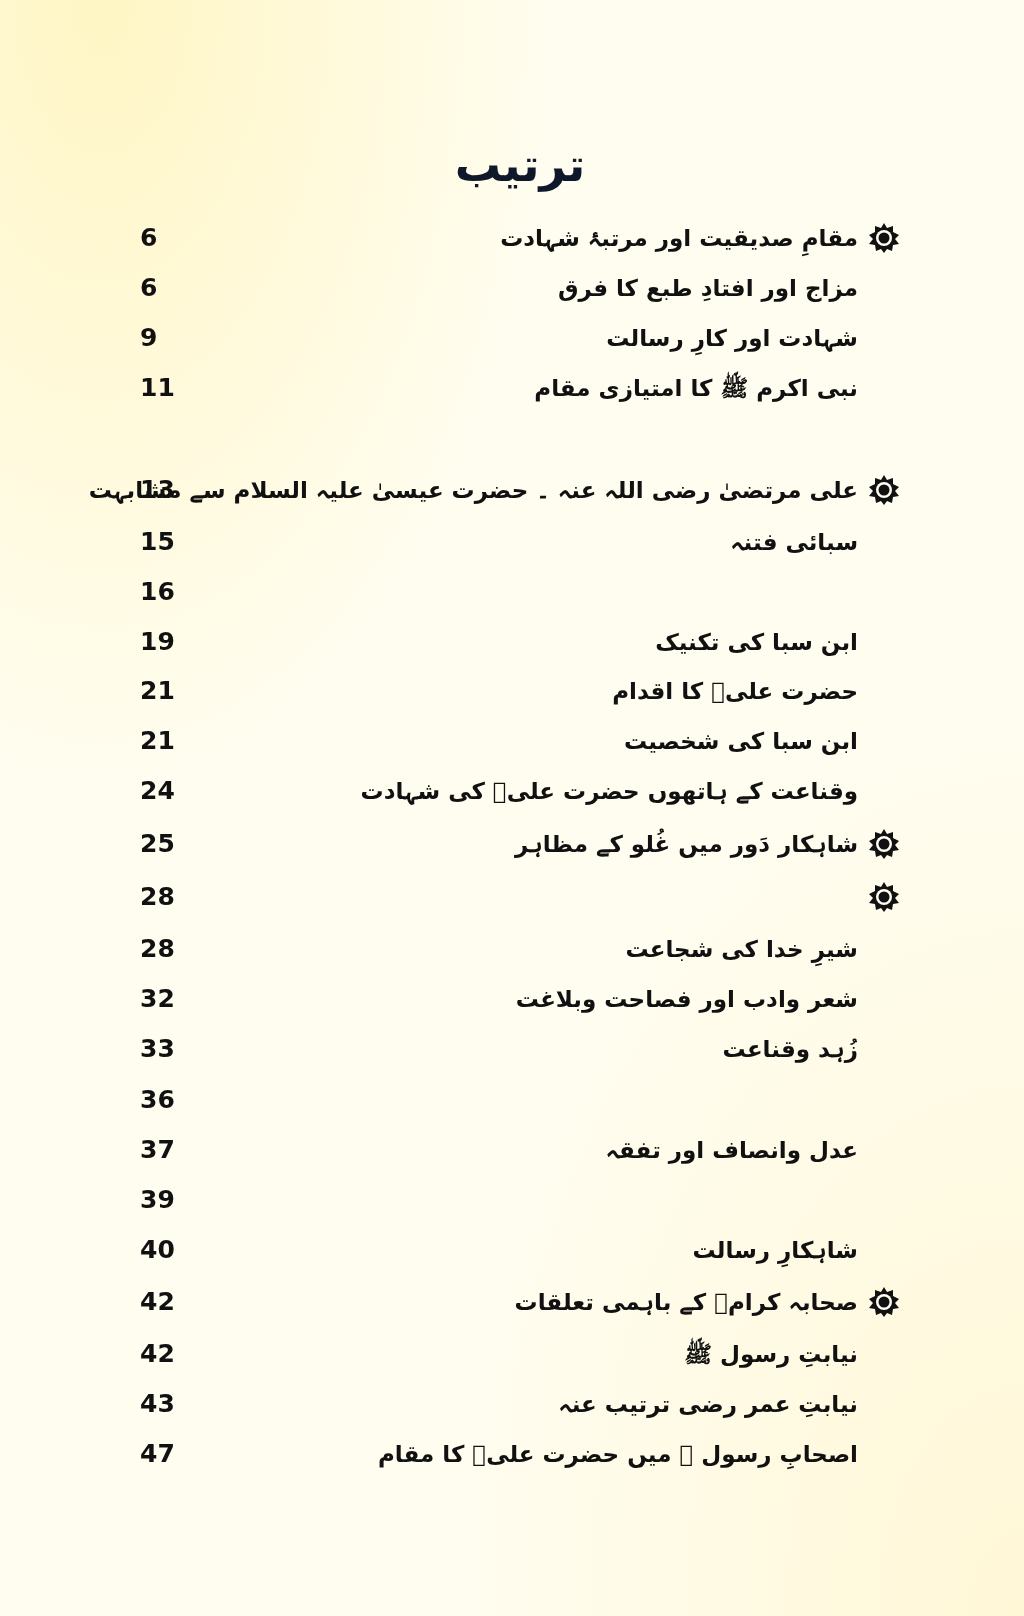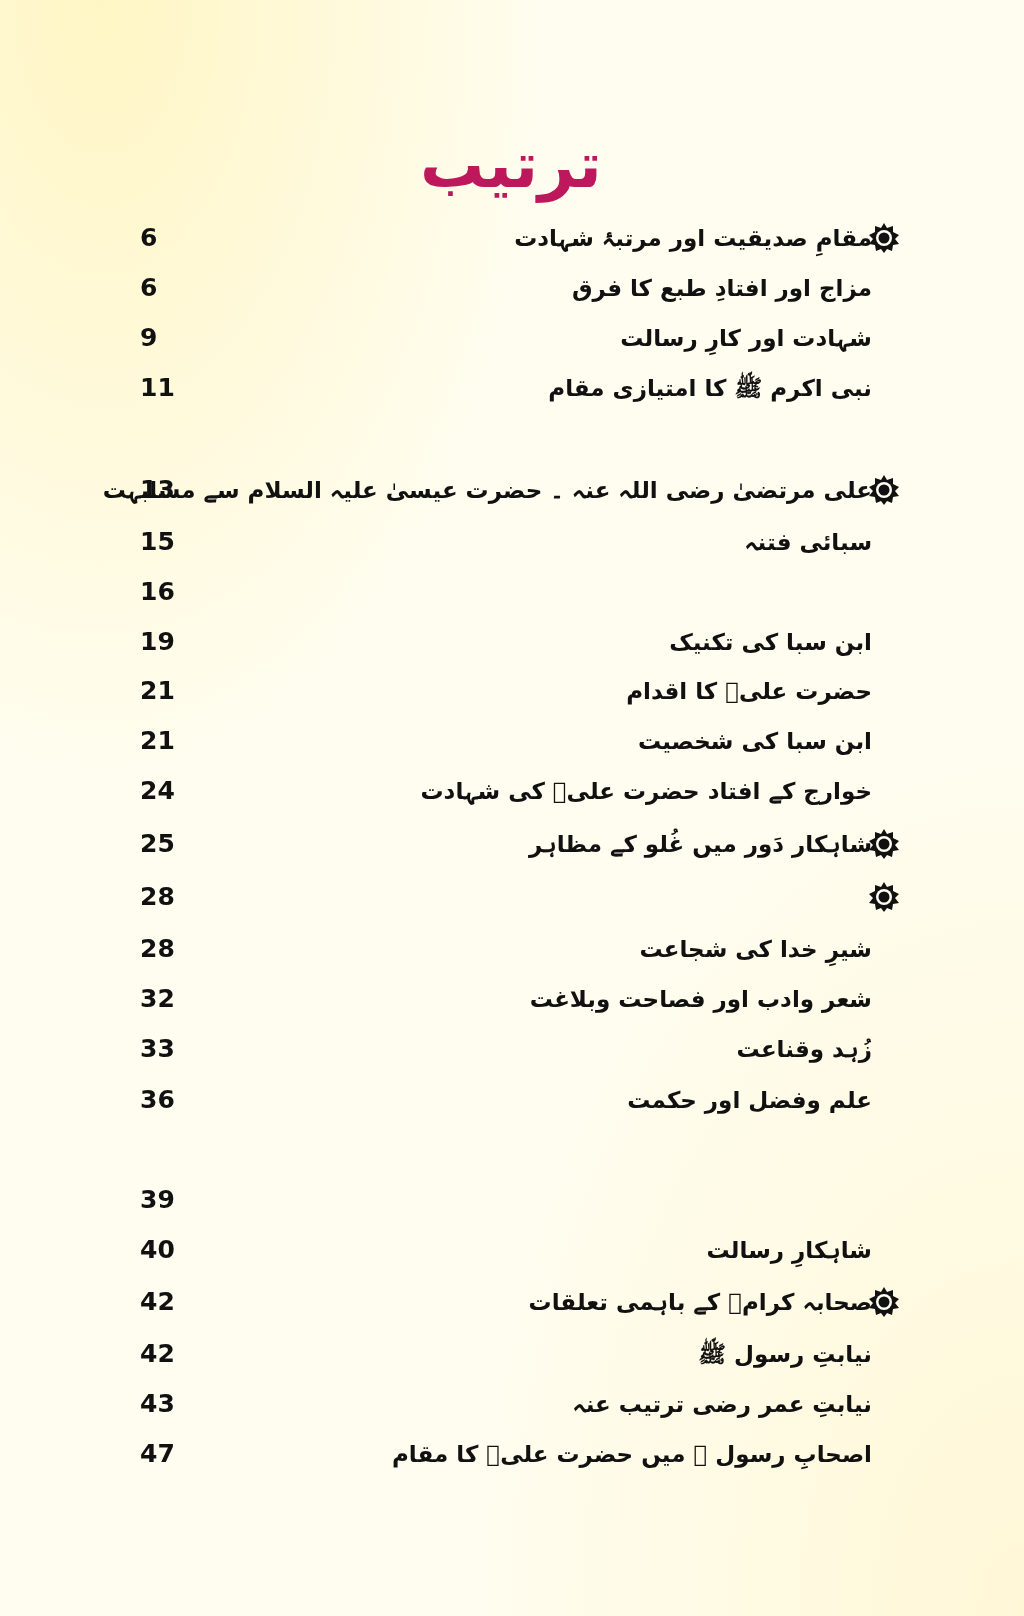--- a/index.html
+++ b/index.html
@@ -7,32 +7,32 @@
       width:1024px; height:1616px; overflow:hidden;
       background:#fffdf0;
       background-image: radial-gradient(ellipse at 10% 0%, #fff6c4 0%, rgba(255,253,240,0) 35%),
                         radial-gradient(ellipse at 100% 100%, #fff7d6 0%, rgba(255,253,240,0) 40%);
       position:relative;
       font-family:"DejaVu Sans", sans-serif;
       color:#111;
     }
     .title {
       position:absolute; left:420px; top:125px; width:200px; height:80px;
-      text-align:left; font-size:64px; font-weight:bold; line-height:80px;
-      direction:rtl; color:#be185d;
+      text-align:center; font-size:46px; font-weight:bold; line-height:80px;
+      direction:rtl; color:#0f172a;
     }
     .toc { position:absolute; left:0; top:0; width:1024px; height:1616px; }
     .row { position:absolute; left:0; width:1024px; height:50px; }
     .num {
       position:absolute; left:140px; width:60px; text-align:left;
       font-family:"DejaVu Sans", sans-serif; font-weight:bold; font-size:25px;
       line-height:50px; color:#111;
     }
     .label {
-      position:absolute; right:152px; width:560px; text-align:right;
+      position:absolute; right:166px; width:560px; text-align:right;
       direction:rtl; font-family:"DejaVu Sans", sans-serif; font-weight:bold;
       font-size:23px; line-height:50px; white-space:nowrap; color:#111;
     }
     .bullet {
       position:absolute; left:868px; top:9px; width:32px; height:32px;
     }
   </style>
 </head>
 <body>
 
@@ -83,21 +83,21 @@
   <div class="row" style="top:666px">
     <span class="num">21</span>
     <span class="label">حضرت علیؓ کا اقدام</span>
   </div>
   <div class="row" style="top:716px">
     <span class="num">21</span>
     <span class="label">ابن سبا کی شخصیت</span>
   </div>
   <div class="row" style="top:766px">
     <span class="num">24</span>
-    <span class="label">خوارج کے افتاد حضرت علیؓ کی شہادت</span>
+    <span class="label">وقناعت کے ہاتھوں حضرت علیؓ کی شہادت</span>
   </div>
   <div class="row" style="top:819px">
     <span class="num">25</span>
     <span class="label">شاہکار دَور میں غُلو کے مظاہر</span>
     <svg class="bullet" viewBox="0 0 32 32">
         <polygon points="16,1 19,6 25,4 25,10 31,13 27,17 31,22 25,23 24,29 19,27 16,31 13,27 8,29 7,23 1,22 5,17 1,13 7,10 7,4 13,6" fill="#111"></polygon>
         <circle cx="16" cy="16" r="8" fill="#fffdf0"></circle>
         <circle cx="16" cy="16" r="5.5" fill="#111"></circle>
       </svg>
   </div>
@@ -116,21 +116,24 @@
   <div class="row" style="top:974px">
     <span class="num">32</span>
     <span class="label">شعر وادب اور فصاحت وبلاغت</span>
   </div>
   <div class="row" style="top:1024px">
     <span class="num">33</span>
     <span class="label">زُہد وقناعت</span>
   </div>
   <div class="row" style="top:1075px">
     <span class="num">36</span>
-    <span class="label">علم وفضل اور حکمت</span>
+  </div>
+  <div class="row" style="top:1125px">
+    <span class="num">37</span>
+    <span class="label">عدل وانصاف اور تفقہ</span>
   </div>
   <div class="row" style="top:1175px">
     <span class="num">39</span>
   </div>
   <div class="row" style="top:1225px">
     <span class="num">40</span>
     <span class="label">شاہکارِ رسالت</span>
   </div>
   <div class="row" style="top:1277px">
     <span class="num">42</span>

